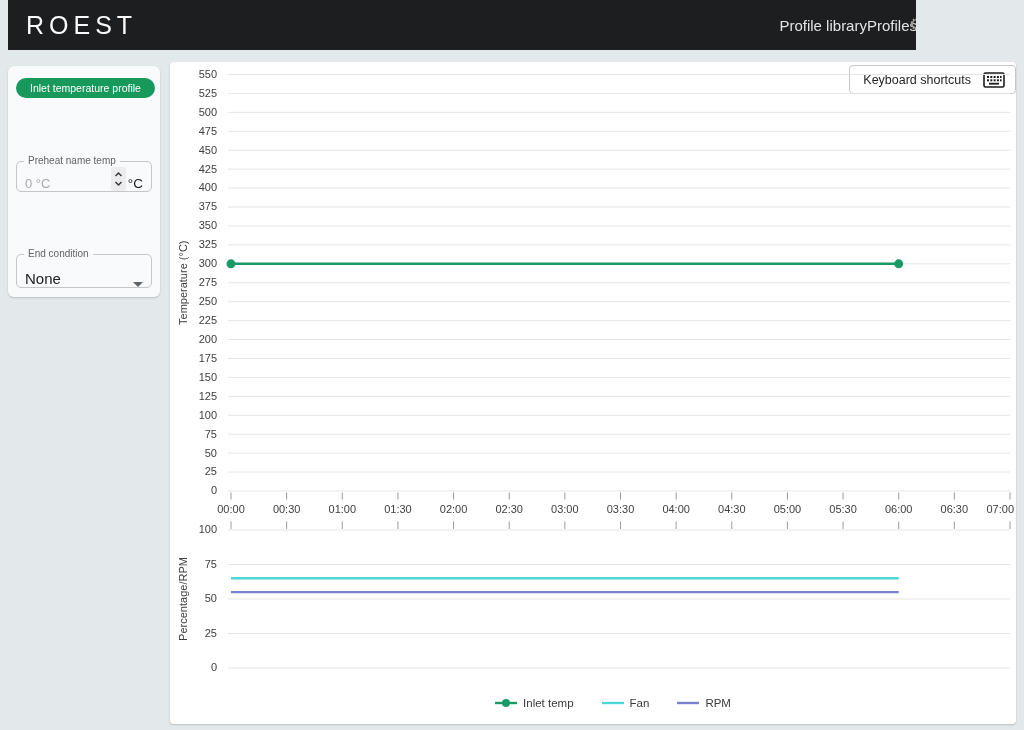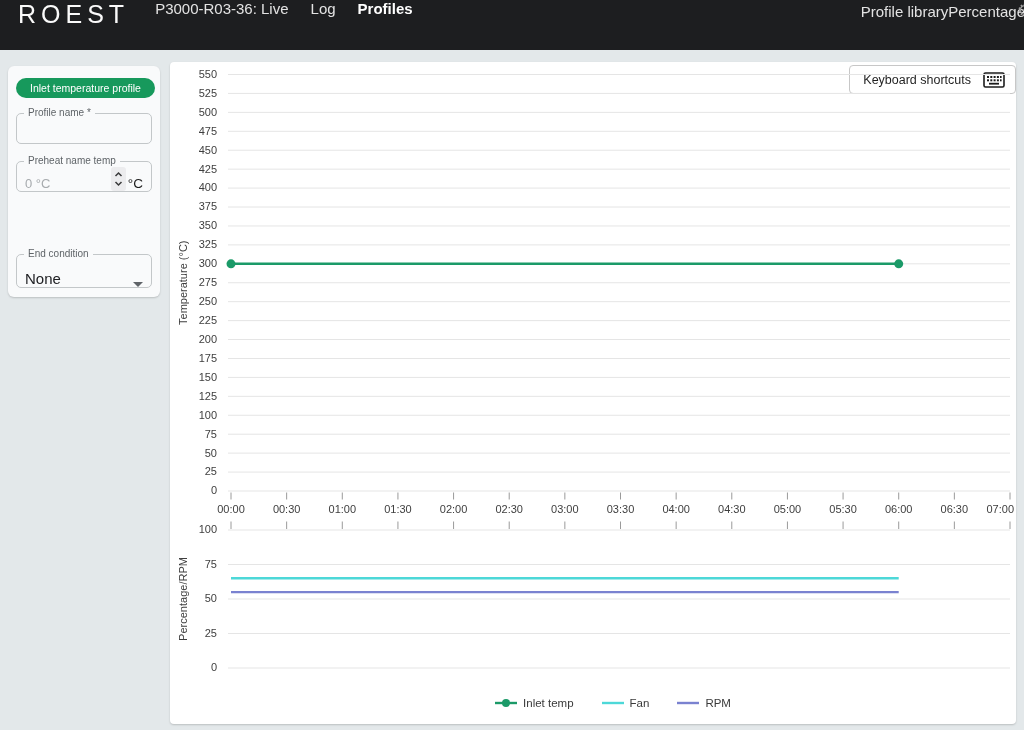--- a/index.html
+++ b/index.html
@@ -1,21 +1,21 @@
 <!DOCTYPE html>
 <html><head>
 <meta charset="utf-8">
 <style>
   * { margin:0; padding:0; box-sizing:border-box; }
   html,body { width:1024px; height:730px; overflow:hidden;
               font-family:"Liberation Sans", sans-serif; background:#e3e8ea; }
 
   
-  .navbar { position:absolute; left:0; top:0; width:1024px; height:50px;
-            background:#1d1e20; display:flex; align-items:flex-start; color:#ececec; }
+  .navbar { position:absolute; left:8px; top:0; width:908px; height:50px;
+            background:#1d1e20; display:flex; align-items:center; color:#ececec; }
   .logo { font-size:25px; font-weight:200; letter-spacing:5px; color:#fafafa;
           margin-left:18px; margin-right:26px; }
   .nav-links { display:flex; align-items:center; gap:22px; font-size:15px; }
   .nav-link { color:#e3e3e3; font-weight:500; cursor:pointer; white-space:nowrap; }
   .nav-link.active { color:#ffffff; font-weight:700; }
   .nav-right { margin-left:auto; display:flex; align-items:center; 
                font-size:15px; margin-right:14px; }
   .nav-edge { width:7px; height:22px; overflow:hidden; color:#9a9a9a; font-size:17px;
               line-height:22px; margin-right:-14px; margin-left:-8px; }
 
@@ -54,41 +54,30 @@
   .legend { position:absolute; left:0; top:630px; width:846px; height:22px;
             display:flex; align-items:center; justify-content:center; gap:28px;padding-left:40px; }
   .legend-item { display:flex; align-items:center; gap:6px; font-size:11.5px;
                  color:#3a3a3a; cursor:pointer; }
 </style>
 </head>
 <body>
 
 <div class="navbar">
   <div class="logo">ROEST</div>
-  <div class="nav-links">
-    <span class="nav-link">P3000-R03-36: Live</span>
-    <span class="nav-link">Log</span>
-    <span class="nav-link active">Profiles</span>
-  </div>
   <div class="nav-right">
     <span class="nav-link">Profile library</span>
-    <span class="nav-link">Percentage</span>
+    <span class="nav-link">Profiles</span>
     <span class="nav-edge">⚙</span>
   </div>
 </div>
 
 <div class="sidebar">
   <div class="badge">Inlet temperature profile</div>
 
-  <div class="field" style="top:47px; height:31px;">
-    <span class="field-label">Profile name *</span>
-    <div class="field-inner">
-      <span class="ph"></span>
-    </div>
-  </div>
 
   <div class="field" style="top:95px; height:31px;">
     <span class="field-label">Preheat name temp</span>
     <div class="field-inner">
       <span class="ph">0 °C</span>
       <span class="spinner">
         <svg width="9" height="16" viewBox="0 0 9 16">
           <path d="M1.5 5 L4.5 2 L7.5 5" fill="none" stroke="#3a3a3a" stroke-width="1.5"></path>
           <path d="M1.5 11 L4.5 14 L7.5 11" fill="none" stroke="#3a3a3a" stroke-width="1.5"></path>
         </svg>

